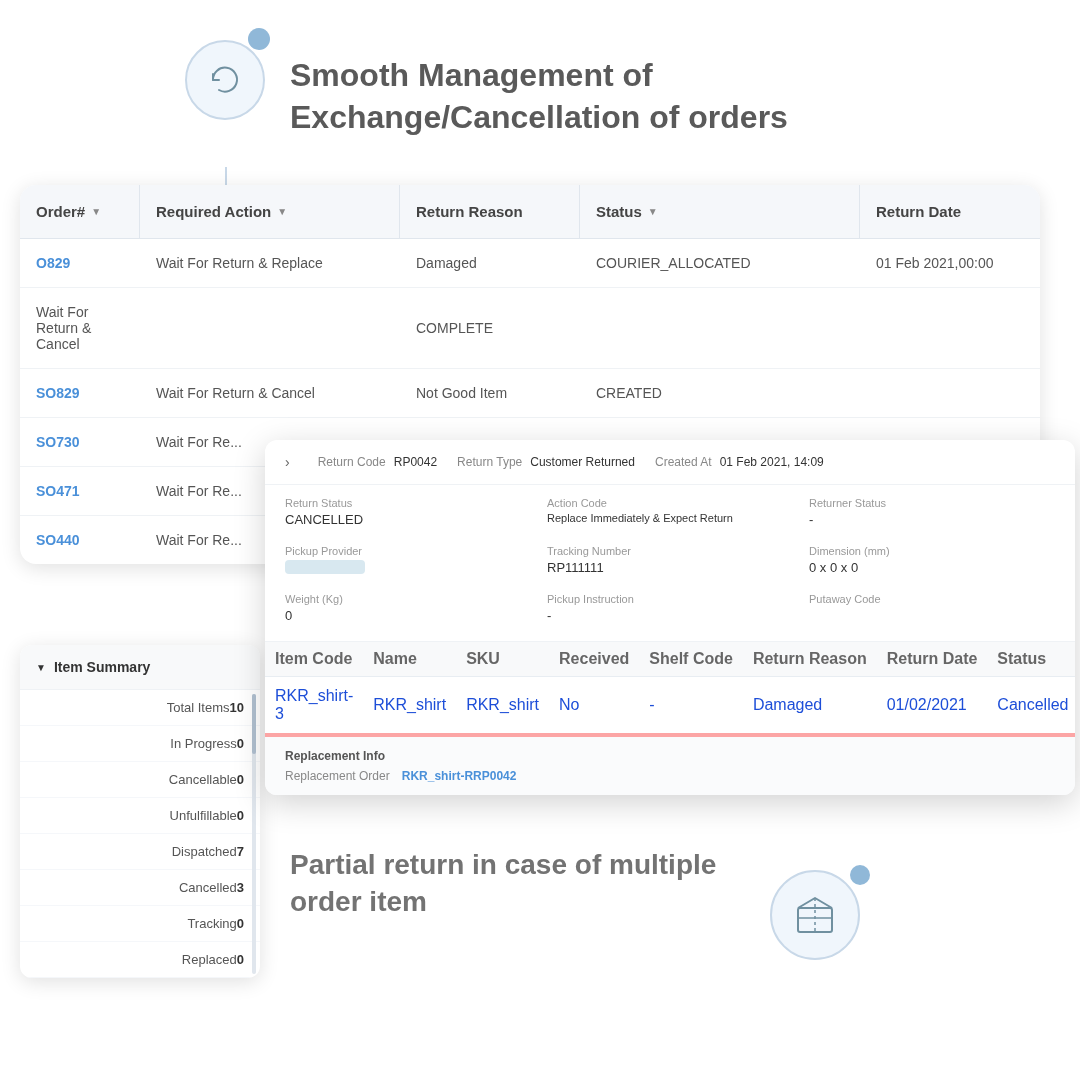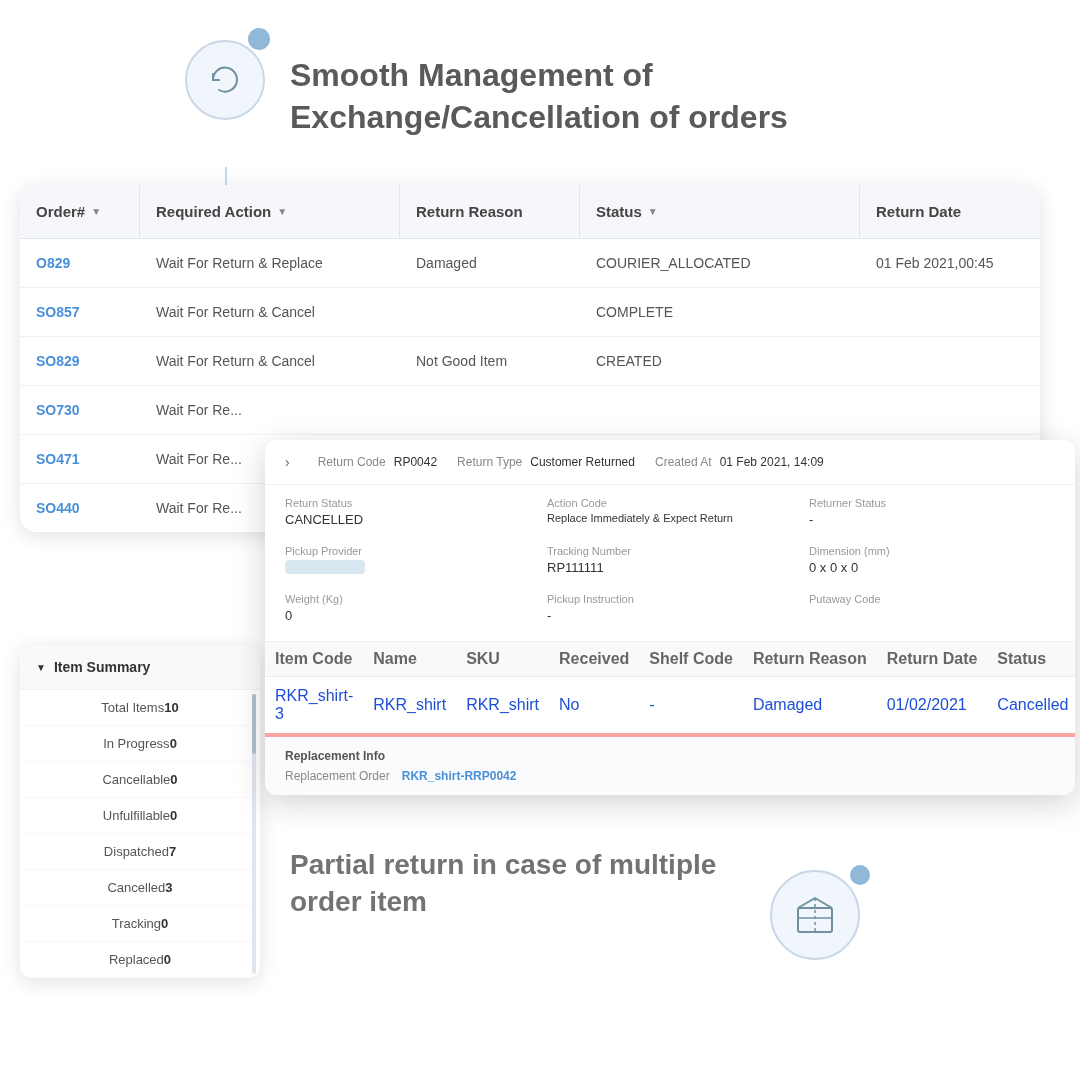--- a/index.html
+++ b/index.html
@@ -246,21 +246,21 @@
       padding: 14px 16px;
       font-size: 14px;
       font-weight: 700;
       color: #333;
       border-bottom: 1px solid #eff2f5;
       background: #f8f9fa;
     }
 
     .summary-row {
       display: flex;
-      justify-content: center;
+      justify-content: flex-end;
       align-items: center;
       padding: 10px 16px;
       font-size: 13px;
       color: #555;
       border-bottom: 1px solid #f5f7fa;
     }
 
     .summary-row:last-child { border-bottom: none; }
 
     .summary-value {
@@ -382,25 +382,24 @@
     <div class="th">
       <span>Return Date</span>
     </div>
   </div>
 
   <div class="table-row">
     <div class="td order-link">O829</div>
     <div class="td">Wait For Return &amp; Replace</div>
     <div class="td">Damaged</div>
     <div class="td">COURIER_ALLOCATED</div>
-    <div class="td">01 Feb 2021,00:45</div>
+    <div class="td">01 Feb 2021,00:00</div>
   </div>
 
   <div class="table-row">
-    <div class="td order-link">SO857</div>
     <div class="td">Wait For Return &amp; Cancel</div>
     <div class="td"></div>
     <div class="td">COMPLETE</div>
     <div class="td"></div>
   </div>
 
   <div class="table-row">
     <div class="td order-link">SO829</div>
     <div class="td">Wait For Return &amp; Cancel</div>
     <div class="td">Not Good Item</div>

